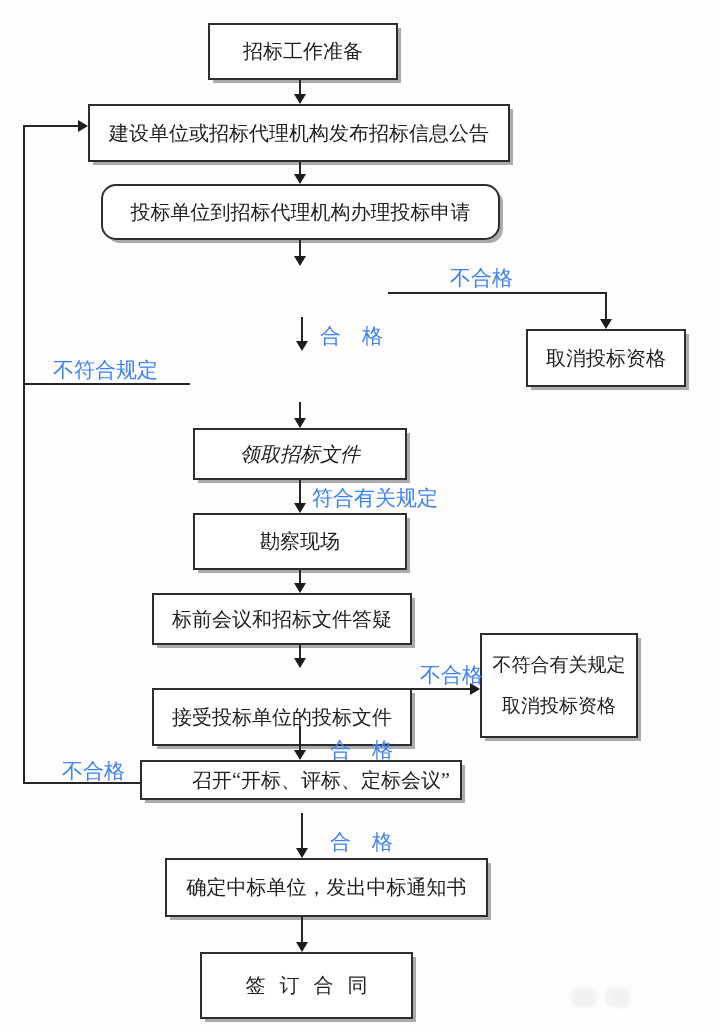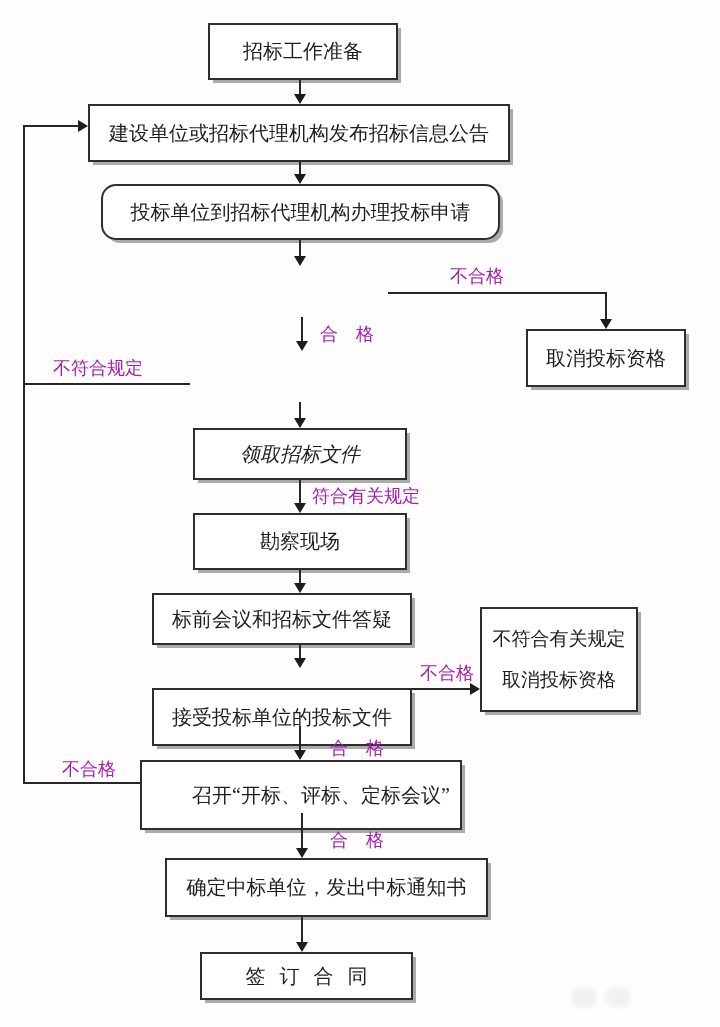--- a/index.html
+++ b/index.html
@@ -25,22 +25,22 @@
     box-sizing:border-box;
   }
   .node.two-line{
     flex-direction:column;
     justify-content:space-evenly;
     font-size:19px;
   }
   .node.spaced span{letter-spacing:14px;text-indent:14px;}
   .edge-label{
     position:absolute;
-    font-size:18px;
-    color:#a21caf;
+    font-size:21px;
+    color:#3b82f6;
     white-space:nowrap;
   }
   .vline,.hline{position:absolute;background:#262626;}
   .vline{width:2px;}
   .hline{height:2px;}
   .arr-down{
     position:absolute;width:0;height:0;
     border-left:6px solid transparent;
     border-right:6px solid transparent;
     border-top:10px solid #1c1c1c;
@@ -96,34 +96,34 @@
   </div>
 
   <div class="node" style="left:193px;top:513px;width:214px;height:57px;">
     <span>勘察现场</span>
   </div>
 
   <div class="node" style="left:152px;top:668px;width:260px;height:58px;margin-top:20px;">
     <span>接受投标单位的投标文件</span>
   </div>
 
-  <div class="node two-line" style="left:480px;top:607px;width:158px;height:105px;">
+  <div class="node two-line" style="left:480px;top:633px;width:158px;height:105px;">
     <span>不符合有关规定</span>
     <span>取消投标资格</span>
   </div>
 
-  <div class="node" style="left:140px;top:760px;width:322px;height:70px;padding-left:40px;">
+  <div class="node" style="left:140px;top:760px;width:322px;height:40px;padding-left:40px;">
     <span>召开“开标、评标、定标会议”</span>
   </div>
 
   <div class="node" style="left:140px;top:858px;width:323px;height:59px;margin-left:25px;">
     <span>确定中标单位，发出中标通知书</span>
   </div>
 
-  <div class="node spaced" style="left:200px;top:952px;width:213px;height:48px;">
+  <div class="node spaced" style="left:200px;top:952px;width:213px;height:67px;">
     <span>签订合同</span>
   </div>
 
   <div class="vline" style="left:299px;top:80px;height:16px;"></div>
   <div class="arr-down" style="left:294px;top:94px;"></div>
 
   <div class="vline" style="left:299px;top:162px;height:14px;"></div>
   <div class="arr-down" style="left:294px;top:174px;"></div>
 
   <div class="vline" style="left:299px;top:240px;height:18px;"></div>

